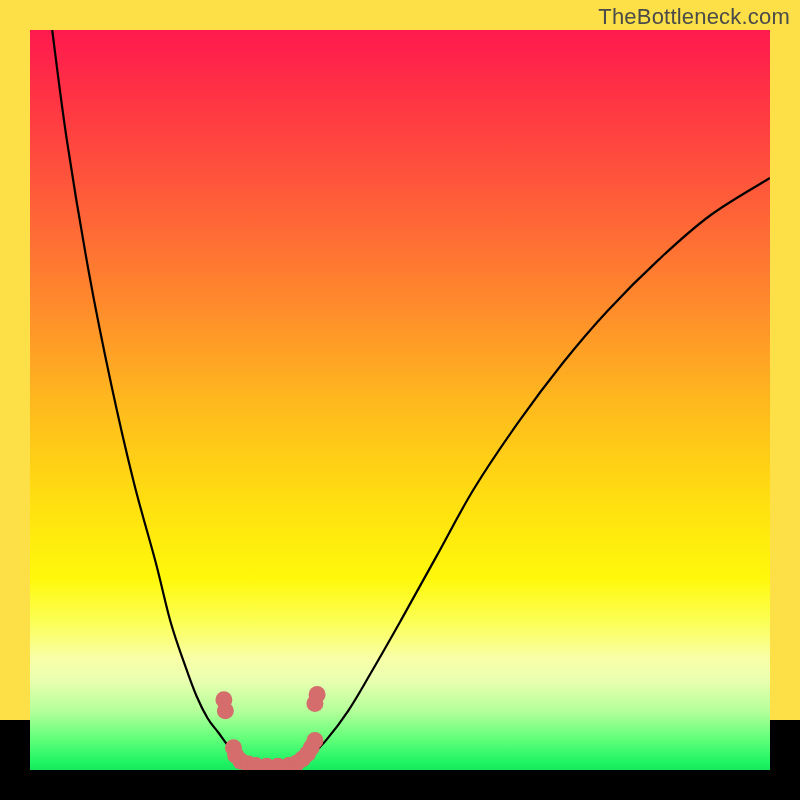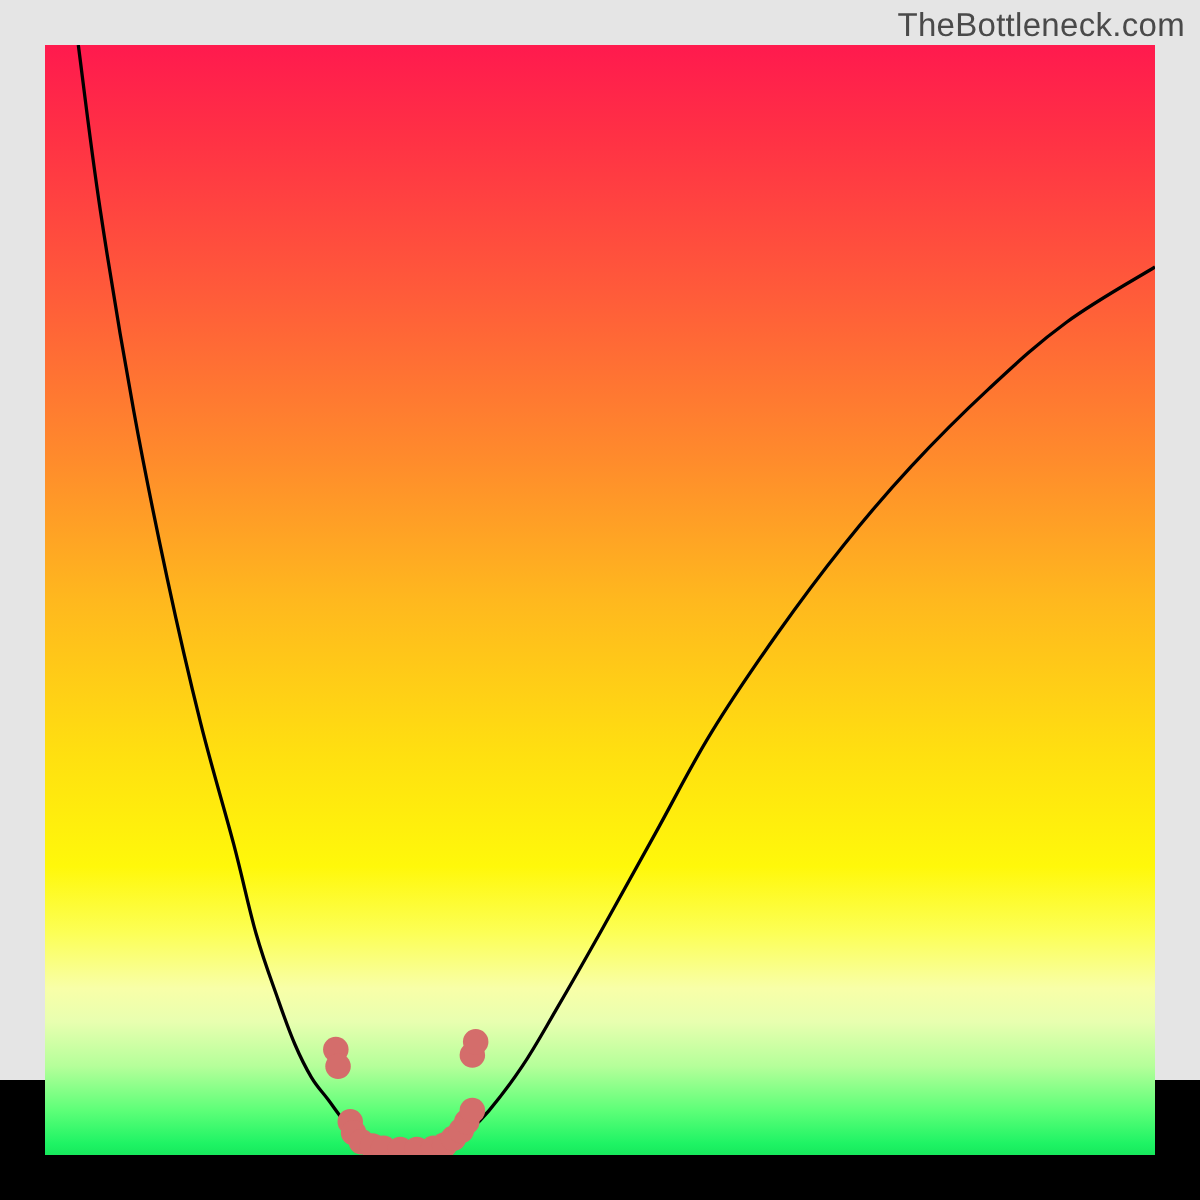--- a/index.html
+++ b/index.html
@@ -8,21 +8,21 @@
     width: 800px;
     height: 800px;
     background: #000;
     overflow: hidden;
     font-family: Arial, Helvetica, sans-serif;
   }
   .frame {
     position: relative;
     width: 800px;
     height: 720px;
-    background: #e5e5e5;
+    background: #fde047;
   }
   .watermark {
     position: absolute;
     top: 4px;
     right: 10px;
     color: #4a4a4a;
     font-size: 22px;
     font-weight: 500;
     letter-spacing: 0.2px;
     z-index: 5;

